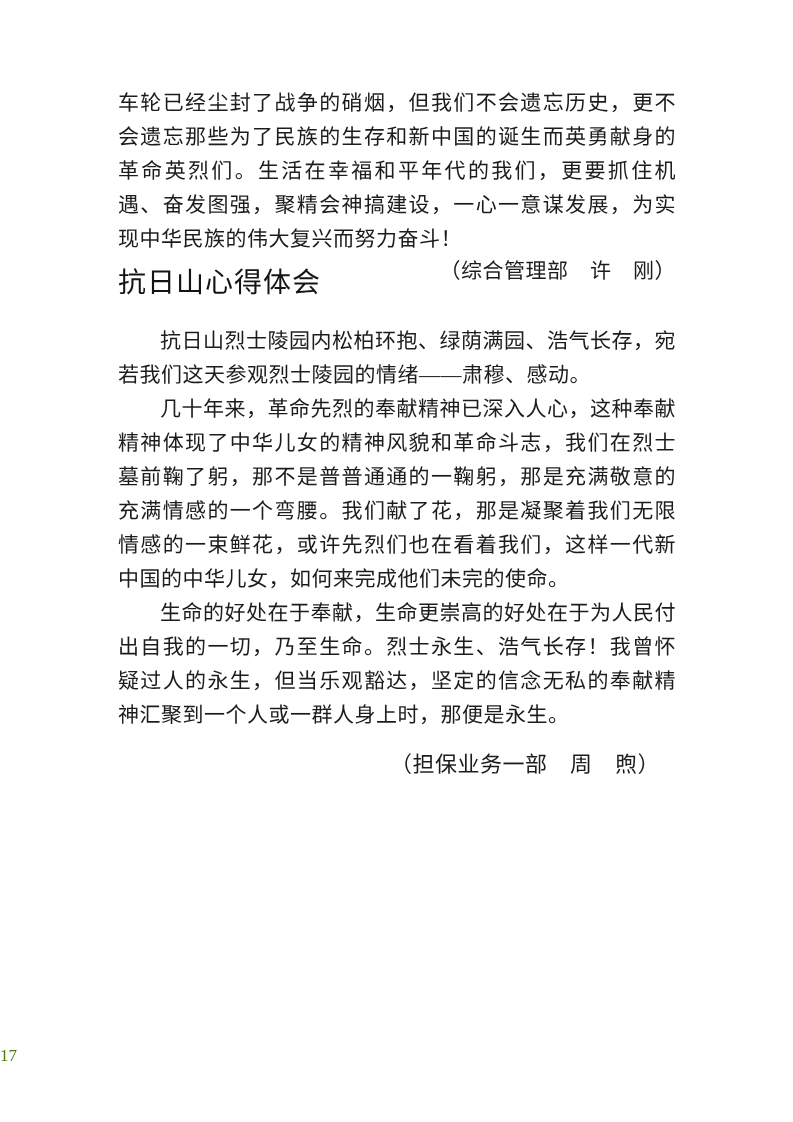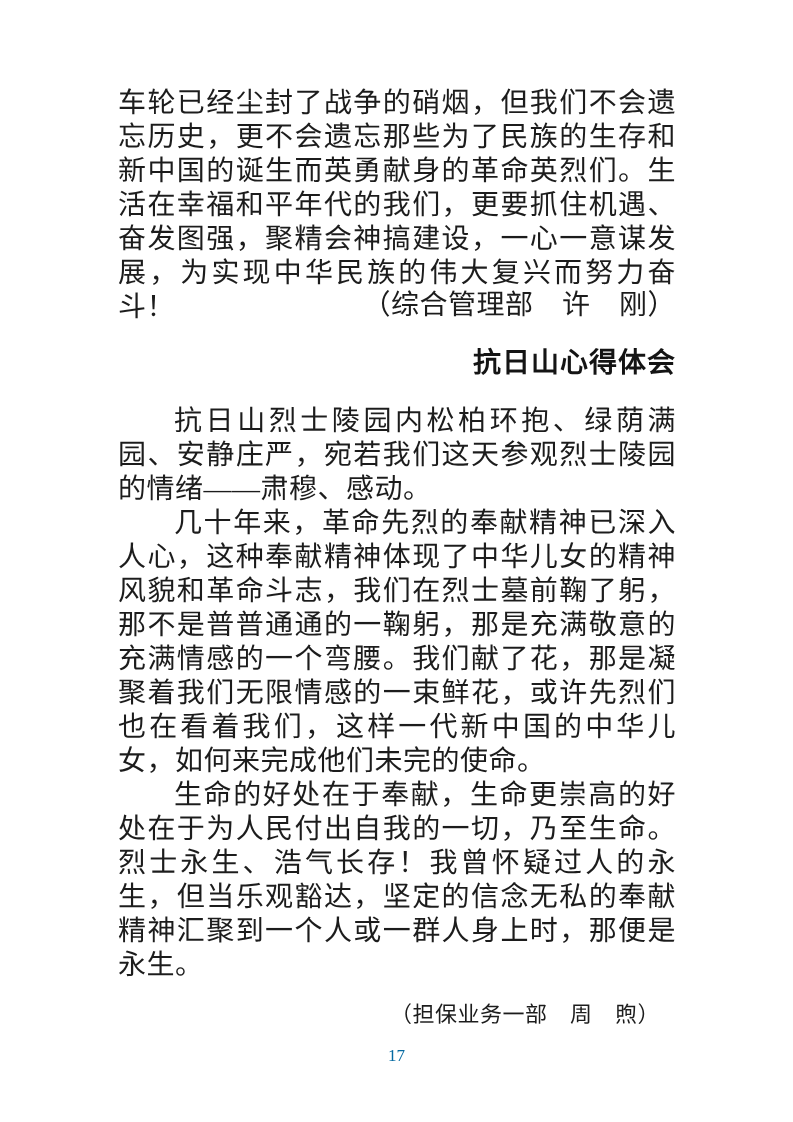--- a/index.html
+++ b/index.html
@@ -14,70 +14,70 @@
     margin: 0 auto;
     background: #ffffff;
     box-sizing: border-box;
     padding: 86px 117px 0 118px;
     color: #1c1c1c;
     font-family: "Liberation Serif", "DejaVu Serif", serif;
     overflow: hidden;
   }
   .body-text {
     margin: 0;
-    font-size: 28px;
+    font-size: 21px;
     line-height: 34px;
     letter-spacing: 0.5px;
     text-align: justify;
   }
   .indent {
     text-indent: 2em;
   }
   .inline-byline {
     float: right;
     font-family: Liberation Mono, monospace;
   }
   .article-title {
-    margin: 21px 0 23px 0;
+    margin: 9px 0 23px 0;
     font-family: "Liberation Sans", "DejaVu Sans", sans-serif;
-    font-weight: bold;
+    font-weight: normal;
     font-size: 28px;
     line-height: 36px;
     letter-spacing: 1px;
-    text-align: right;
+    text-align: left;
     color: #141414;
   }
   .byline-line {
     margin: 16px;
     font-size: 22px;
     line-height: 34px;
     letter-spacing: 0.5px;
     text-align: right;
   }
   .page-number {
     position: absolute;
     left: 0;
     right: 0;
     bottom: 56px;
-    text-align: center;
+    text-align: left;
     font-size: 17px;
     line-height: 20px;
-    color: #0369a1;
+    color: #4d7c0f;
   }
 </style>
 </head>
 <body>
 
 <div class="page">
 
   <p class="body-text"><span>车轮已经尘封了战争的硝烟，但我们不会遗忘历史，更不会遗忘那些为了民族的生存和新中国的诞生而英勇献身的革命英烈们。生活在幸福和平年代的我们，更要抓住机遇、奋发图强，聚精会神搞建设，一心一意谋发展，为实现中华民族的伟大复兴而努力奋斗！</span><span class="inline-byline">（综合管理部　许　刚）</span></p>
 
   <h1 class="article-title">抗日山心得体会</h1>
 
-  <p class="body-text indent">抗日山烈士陵园内松柏环抱、绿荫满园、安静庄严，宛若我们这天参观烈士陵园的情绪——肃穆、感动。</p>
+  <p class="body-text indent">抗日山烈士陵园内松柏环抱、绿荫满园、浩气长存，宛若我们这天参观烈士陵园的情绪——肃穆、感动。</p>
 
 
   <p class="body-text indent">几十年来，革命先烈的奉献精神已深入人心，这种奉献精神体现了中华儿女的精神风貌和革命斗志，我们在烈士墓前鞠了躬，那不是普普通通的一鞠躬，那是充满敬意的充满情感的一个弯腰。我们献了花，那是凝聚着我们无限情感的一束鲜花，或许先烈们也在看着我们，这样一代新中国的中华儿女，如何来完成他们未完的使命。</p>
 
   <p class="body-text indent">生命的好处在于奉献，生命更崇高的好处在于为人民付出自我的一切，乃至生命。烈士永生、浩气长存！我曾怀疑过人的永生，但当乐观豁达，坚定的信念无私的奉献精神汇聚到一个人或一群人身上时，那便是永生。</p>
 
 
   <p class="byline-line">（担保业务一部　周　煦）</p>
 
   <div class="page-number">17</div>

